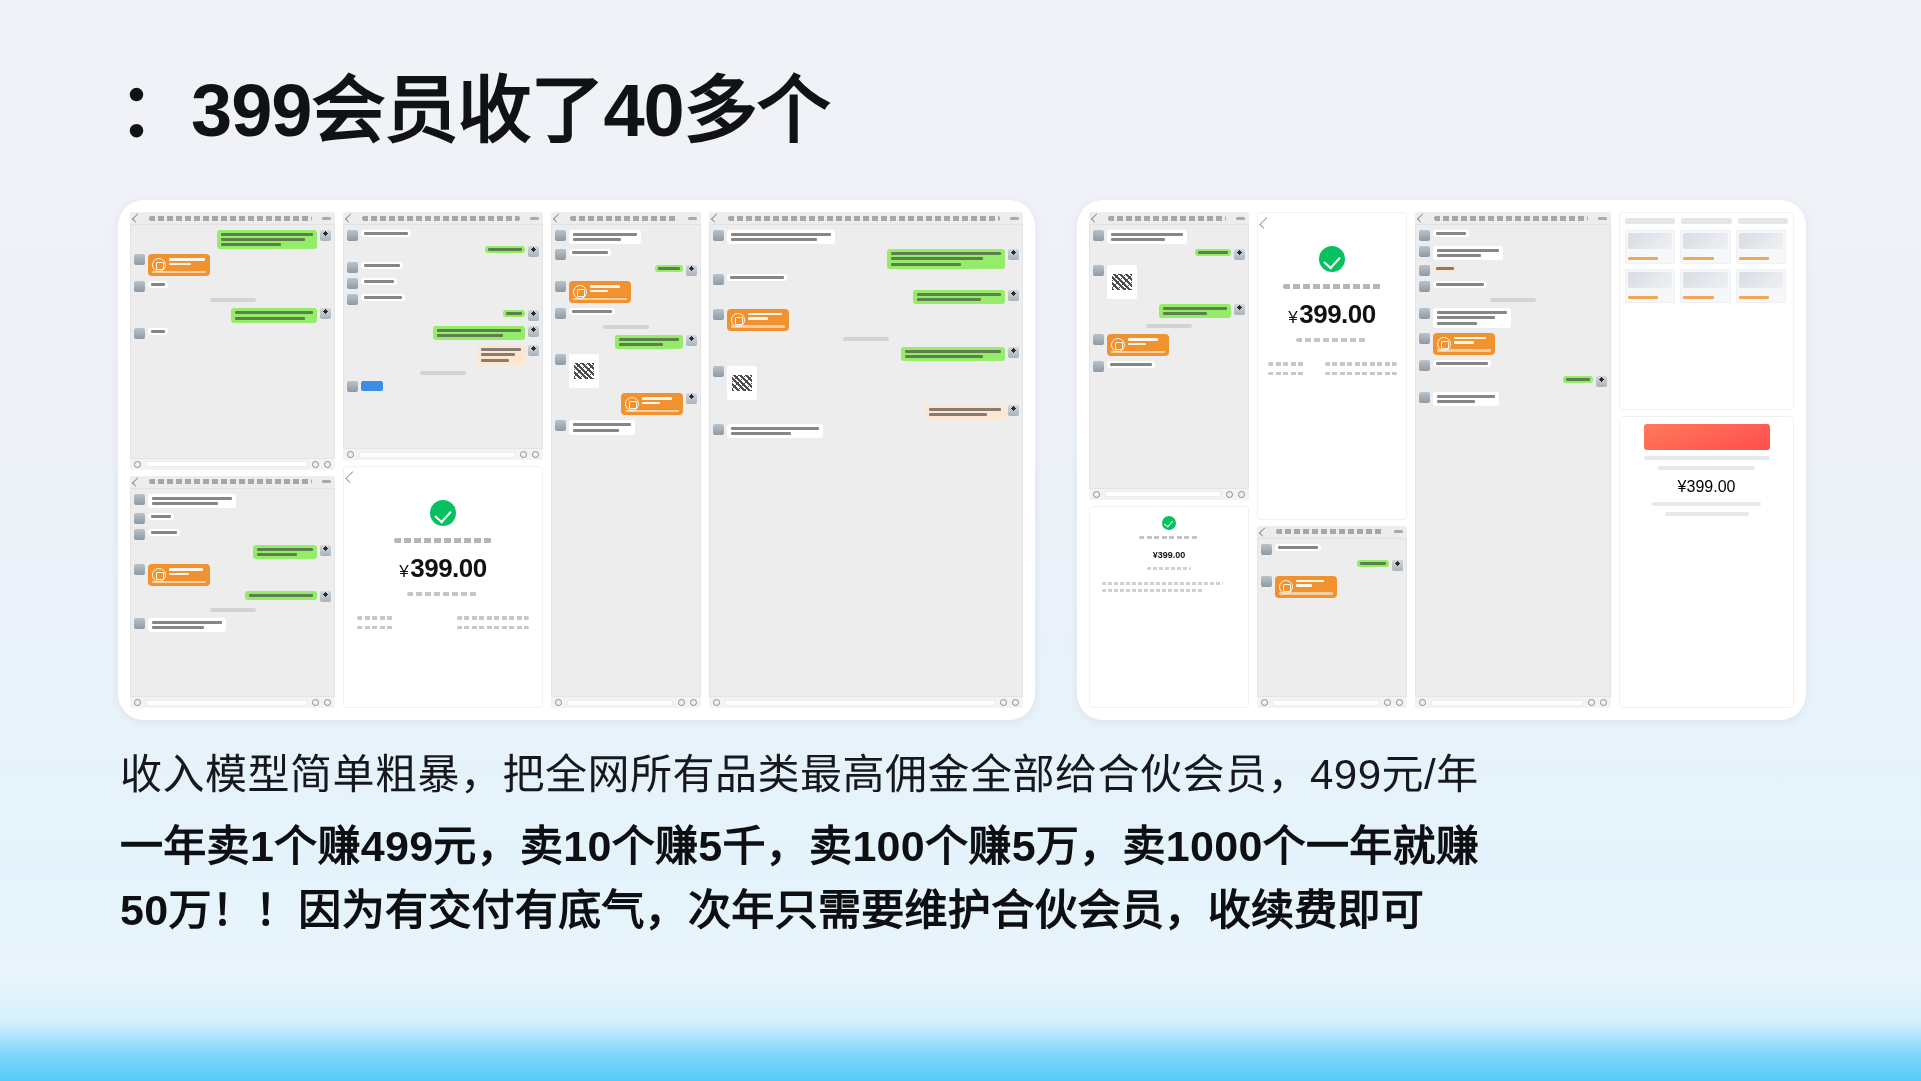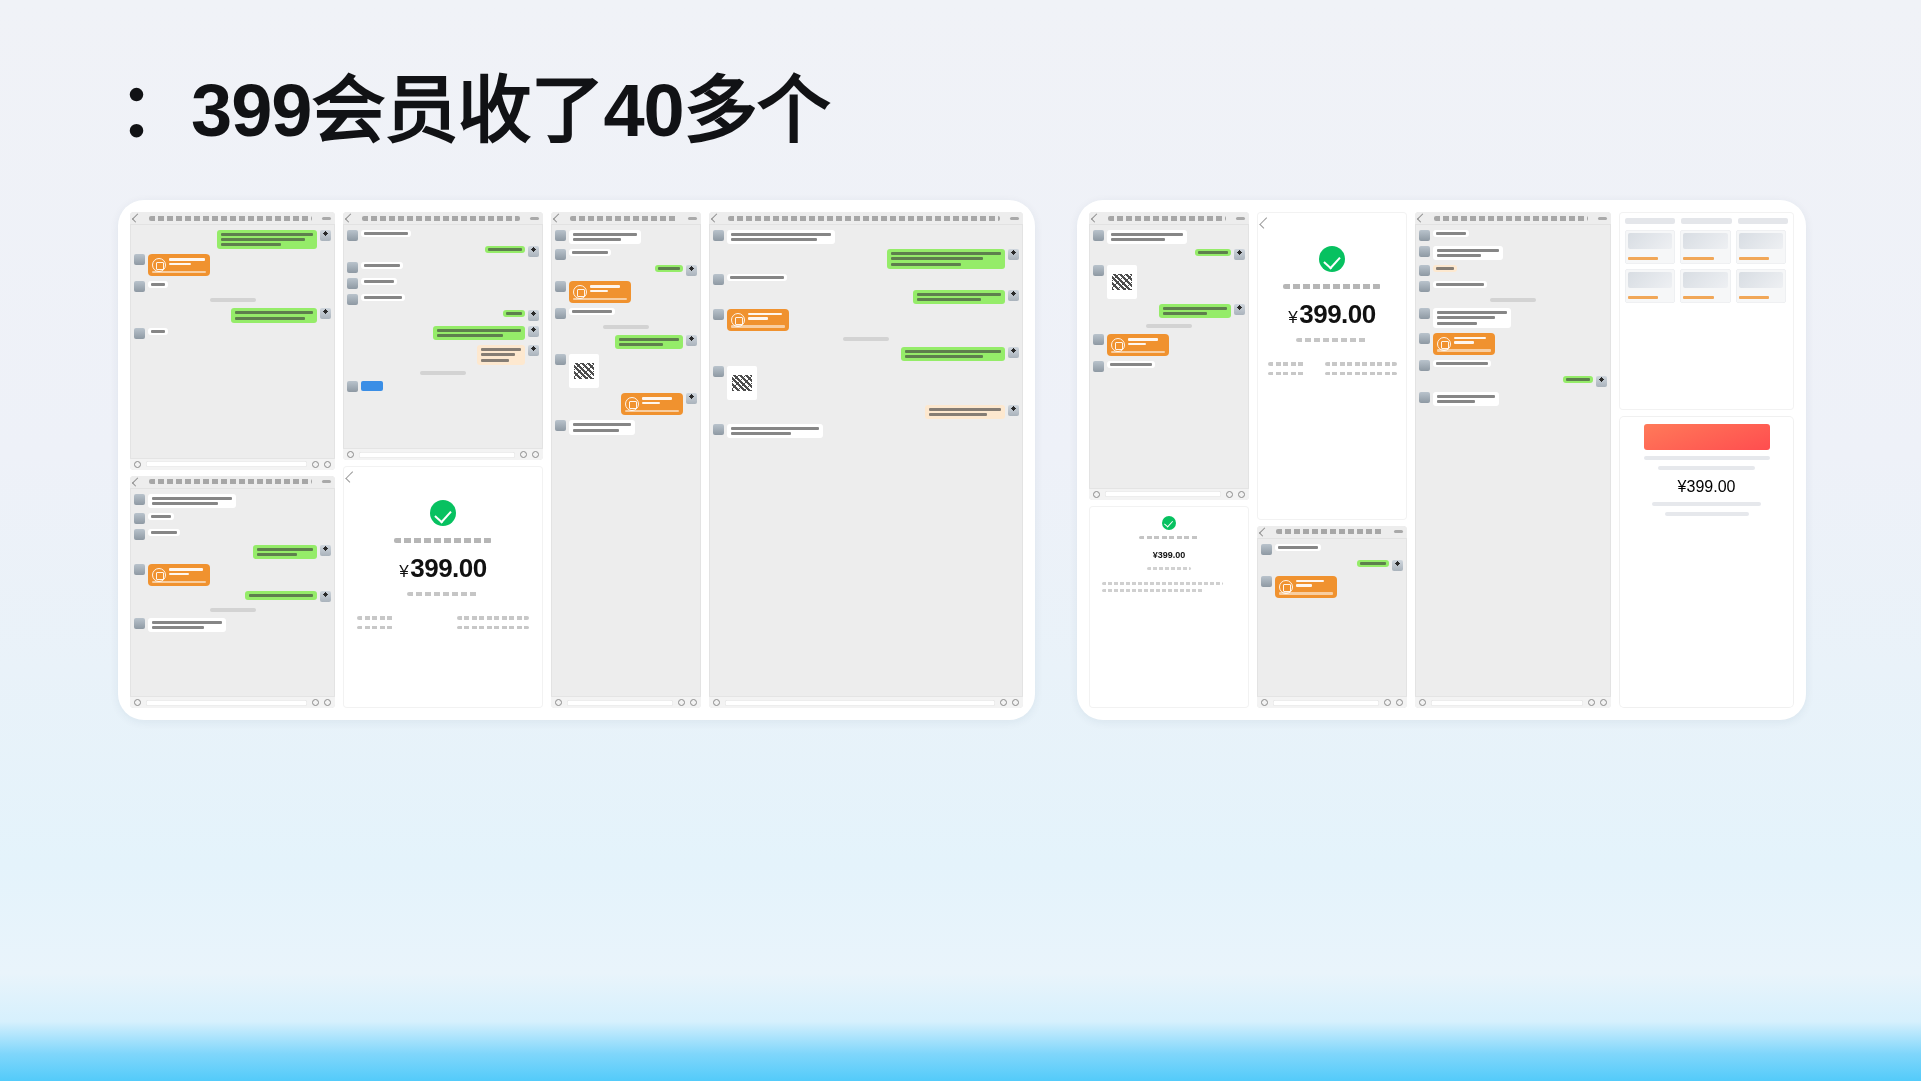--- a/index.html
+++ b/index.html
@@ -899,14 +899,21 @@
             <div class="pm-l" style="width:62%"></div>
             <div class="pm-l" style="width:48%"></div>
           </div>
         </div>
 
       </div>
     </div>
 
   </div>
 
+  <div class="copy">
+    <div class="l1">收入模型简单粗暴，把全网所有品类最高佣金全部给合伙会员，499元/年</div>
+    <div class="l2">
+      <div>一年卖1个赚499元，卖10个赚5千，卖100个赚5万，卖1000个一年就赚</div>
+      <div>50万！！因为有交付有底气，次年只需要维护合伙会员，收续费即可</div>
+    </div>
+  </div>
 
 </div>
 
 </body></html>

